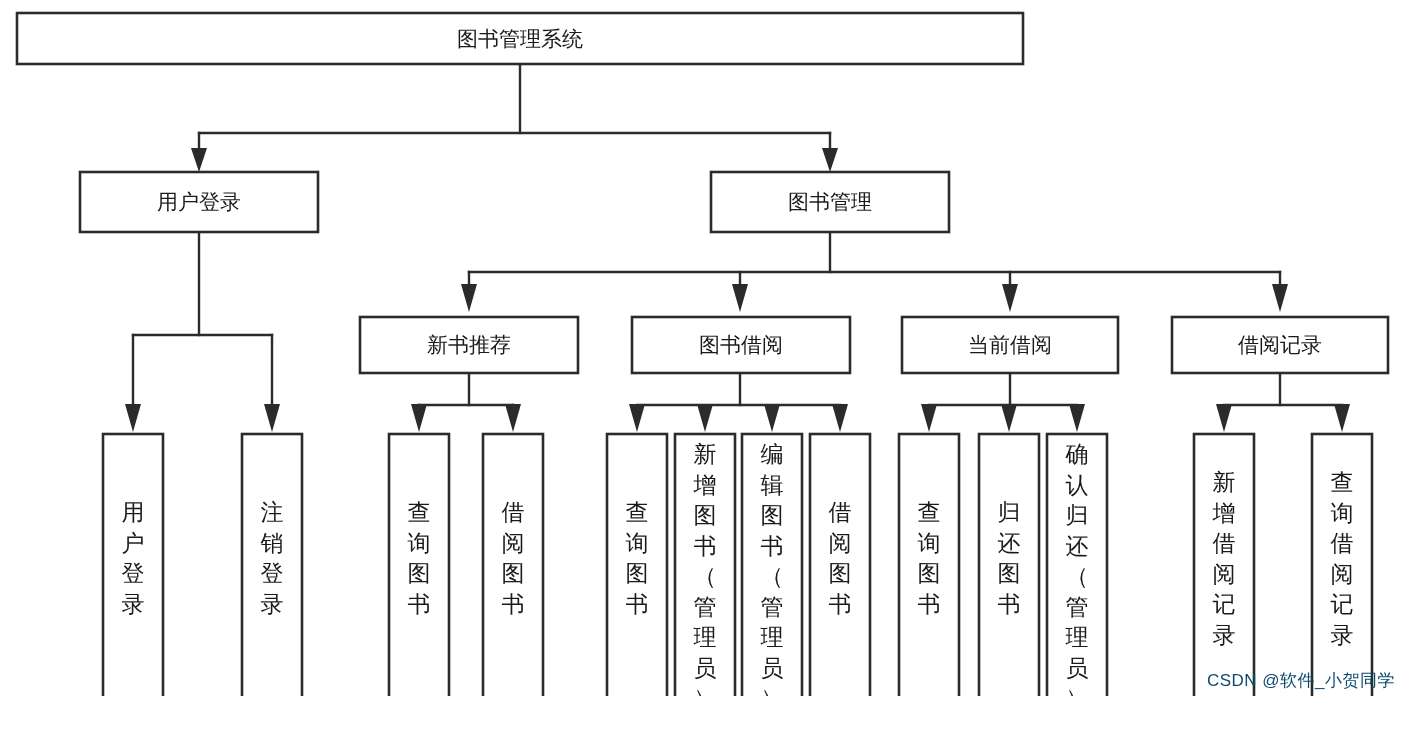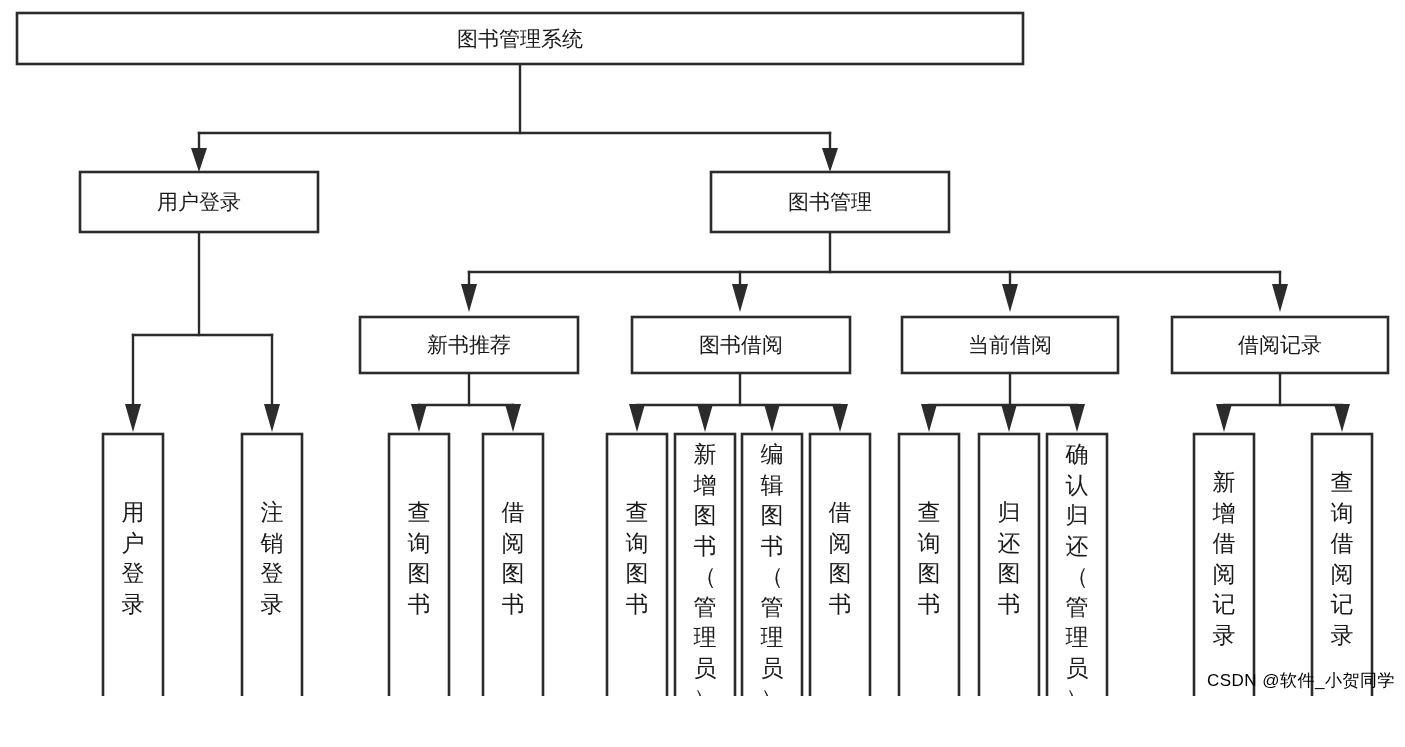--- a/index.html
+++ b/index.html
@@ -51,21 +51,21 @@
     font-size: 23px;
     fill: #1a1a1a;
     text-anchor: middle;
   }
   .watermark {
     position: absolute;
     right: 10px;
     bottom: 4px;
     font-family: "Liberation Sans", "DejaVu Sans", sans-serif;
     font-size: 17px;
-    color: #000000;
+    color: #0c4a6e;
     white-space: nowrap;
     letter-spacing: 0.5px;
     margin-top: 40px;
   }
 </style>
 </head>
 <body>
 
 <div id="canvas">
 

